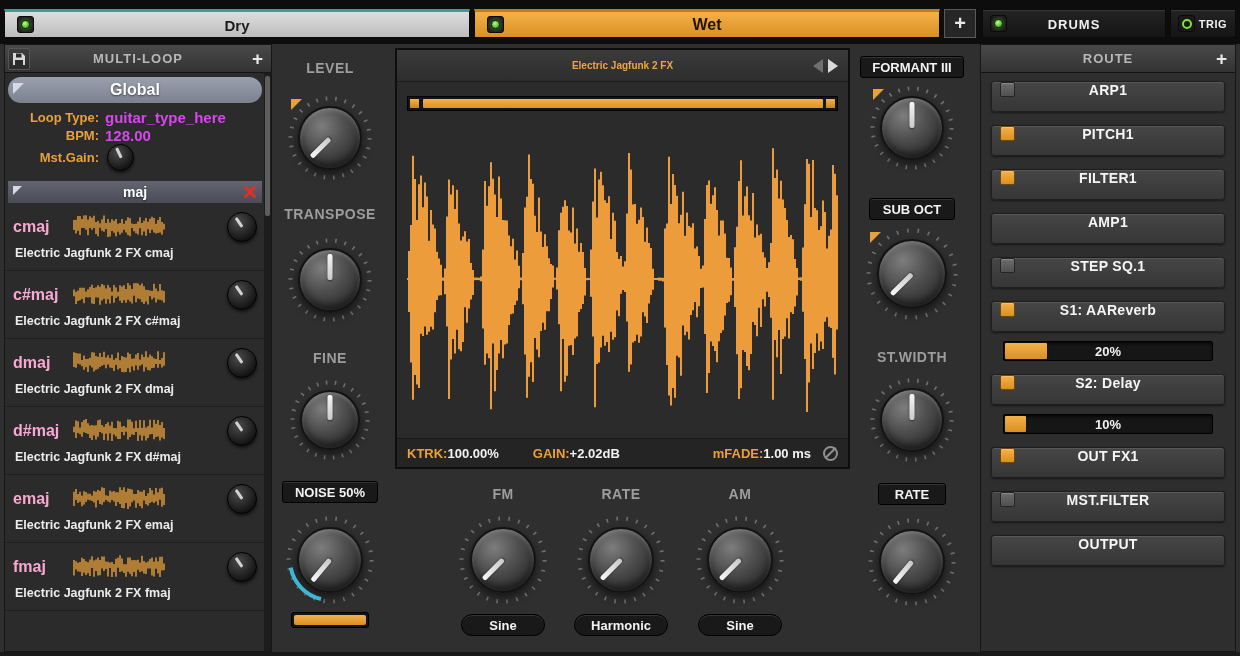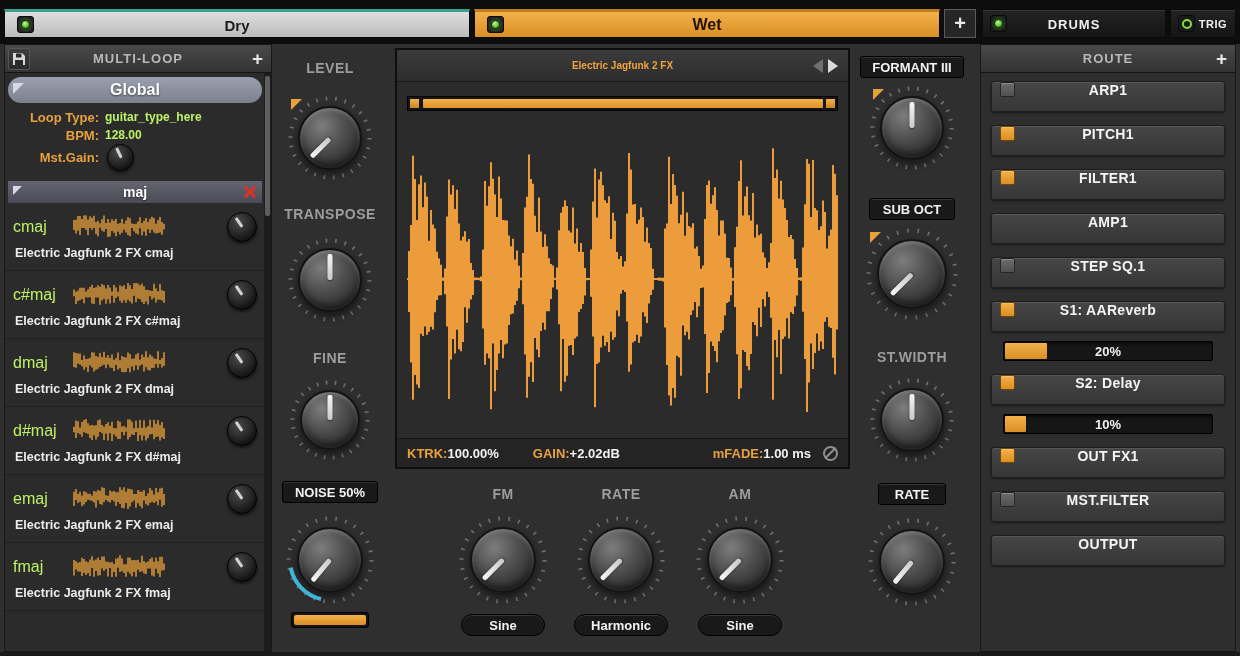--- a/index.html
+++ b/index.html
@@ -36,28 +36,28 @@
   #panel-left { left:4px; width:268px; }
   .ml-body { position:absolute; top:28px; left:0; right:0; bottom:0; background:#2b2b2b; overflow:hidden; }
   .ml-scroll { position:absolute; right:0; top:0; width:7px; bottom:0; background:#1d1d1d; }
   .ml-thumb { position:absolute; top:3px; left:1px; width:5px; height:140px; background:#5e5e5e; border-radius:2px; }
   .g-head { margin:4px 9px 0 3px; height:26px; background:linear-gradient(#9aa0ae,#7b818e); position:relative; display:flex; align-items:center;border-radius:13px; }
   .g-title { flex:1; text-align:center; color:#fff; font-weight:bold; font-size:16px; text-shadow:0 1px 2px rgba(0,0,0,.55); }
   .tri { position:absolute; left:5px; top:6px; width:0; height:0; border-top:11px solid #d6dae6; border-right:11px solid transparent; }
   .g-rows { padding:5px 0 2px 0; }
   .g-row { display:flex; align-items:center; min-height:18px; }
   .g-label { width:94px; text-align:right; color:#e9a13b; font-weight:bold; font-size:13px; flex:none; }
-  .g-value { margin-left:6px; color:#bef264; font-weight:bold; font-size:12px; }
+  .g-value { margin-left:6px; color:#d946ef; font-weight:bold; font-size:15px; }
   .m-head { margin:8px 9px 0 3px; height:22px; background:linear-gradient(#656572,#4b4b57); position:relative; display:flex; align-items:center; }
   .m-head .tri { top:5px; border-top-width:9px; border-right-width:9px; }
   .m-title { flex:1; text-align:center; color:#fff; font-weight:bold; font-size:14px; text-shadow:0 1px 2px rgba(0,0,0,.5); }
   .x-btn { position:absolute; right:5px; top:4px; width:14px; height:14px; }
   .loop-item { height:68px; border-bottom:1px solid #202020; background:#2b2b2b; padding:5px 14px 0 8px; }
   .li-top { display:flex; align-items:center; height:38px; }
-  .li-name { width:60px; color:#bef264; font-weight:normal; font-size:16px; flex:none; }
+  .li-name { width:60px; color:#f9a8d4; font-weight:bold; font-size:16px; flex:none; }
   .li-thumb { flex:none; }
   .mini-knob { width:30px; height:30px; border-radius:50%; background:radial-gradient(circle at 38% 32%, #4a4a4a, #161616 70%, #000); border:1px solid #000; position:relative; box-shadow:0 2px 3px rgba(0,0,0,.6); flex:none; }
   .li-top .mini-knob { margin-left:auto; }
   .mini-pointer { position:absolute; left:50%; bottom:50%; width:2.5px; height:11px; background:#d2d2d2; transform-origin:50% 100%; transform:translateX(-50%); border-radius:1px; }
   #gain-knob { width:27px; height:27px; margin-left:8px; }
   .li-sub { color:#ebebeb; font-size:12.5px; font-weight:bold; padding-left:2px; }
 
   
   .knob { position:absolute; border-radius:50%; }
   .kbody { position:absolute; inset:12%; border-radius:50%;

